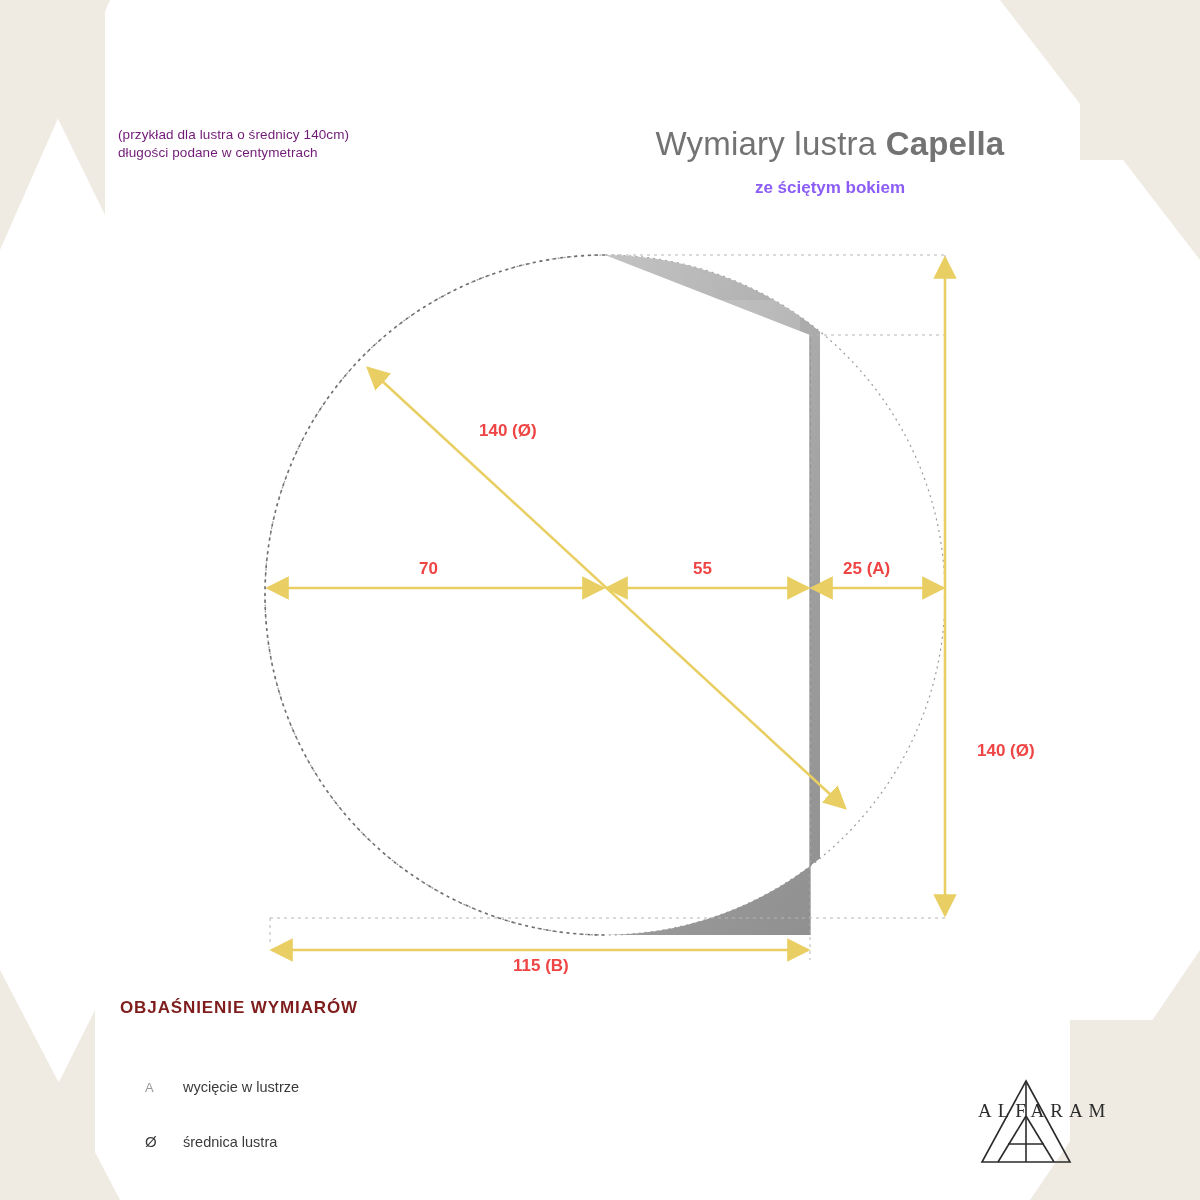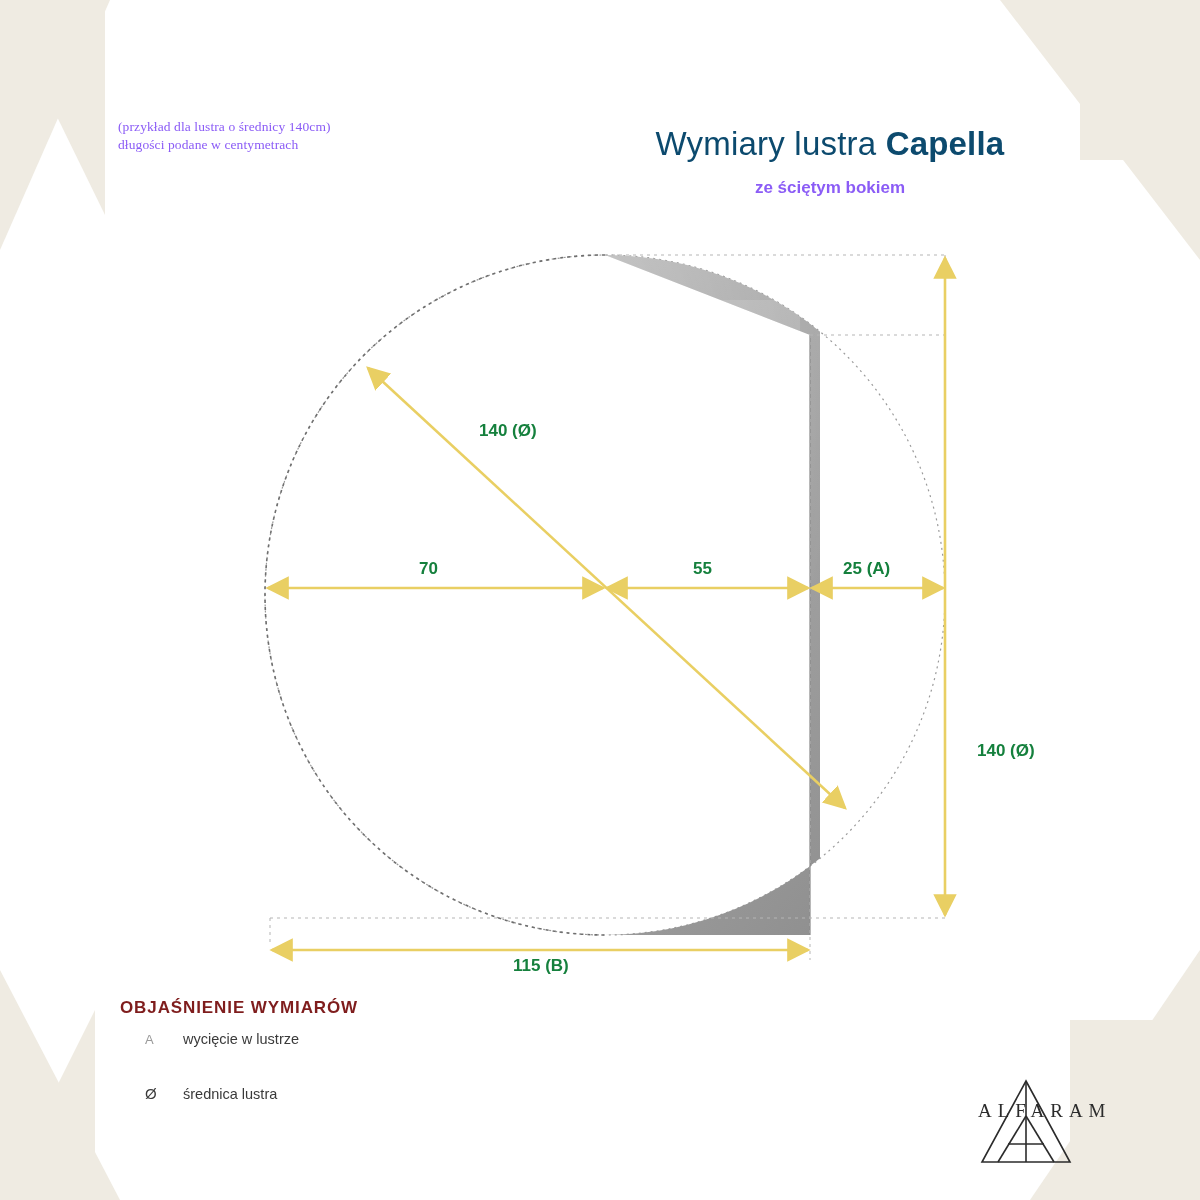--- a/index.html
+++ b/index.html
@@ -59,60 +59,60 @@
   }
   .deco-br2{
     width:0;height:0;background:none;
     border-left:130px solid #efebe2;
     border-bottom:180px solid transparent;
     bottom:0;right:0;
   }
 
   
   .note{
-    position:absolute;left:118px;top:118px;
-    font-size:13.5px;line-height:18px;color:#8b5cf6;
+    position:absolute;left:118px;top:126px;
+    font-size:13.5px;line-height:18px;color:#701a75;
     letter-spacing:.1px;
-    font-family:Liberation Serif, serif;
   }
   .title{
     position:absolute;left:560px;top:125px;width:540px;
     text-align:center;
-    font-size:33px;font-weight:400;color:#0c4a6e;
+    font-size:33px;font-weight:400;color:#737373;
     letter-spacing:.2px;
     white-space:nowrap;
   }
   .title b{font-weight:700;}
   .subtitle{
     position:absolute;left:560px;top:178px;width:540px;
     text-align:center;
     font-size:17px;font-weight:700;color:#8b5cf6;
   }
 
   
   .drawing{position:absolute;left:0;top:0;width:1200px;height:1200px;}
   svg{position:absolute;left:0;top:0;}
 
   .dimlabel{
     position:absolute;
-    font-size:17px;font-weight:700;color:#15803d;
+    font-size:17px;font-weight:700;color:#ef4444;
     background:#ffffff;
     padding:1px 7px;
     white-space:nowrap;
   }
 
   
   .legend-title{
     position:absolute;left:120px;top:998px;
     font-size:17px;font-weight:700;letter-spacing:.9px;color:#7f1d1d;
   }
   .legend-row{
     position:absolute;left:145px;
     font-size:14.5px;color:#3a3a3a;
     white-space:nowrap;
+    margin-top:48px;
   }
   .legend-key{
     display:inline-block;width:30px;color:#9a9a9a;font-size:13px;
     text-align:left;
   }
   .legend-key.dia{color:#3a3a3a;font-size:15px;}
   .legend-row .txt{display:inline-block;padding-left:8px;}
 
   
   .logo{position:absolute;right:92px;bottom:78px;width:130px;text-align:center;}

